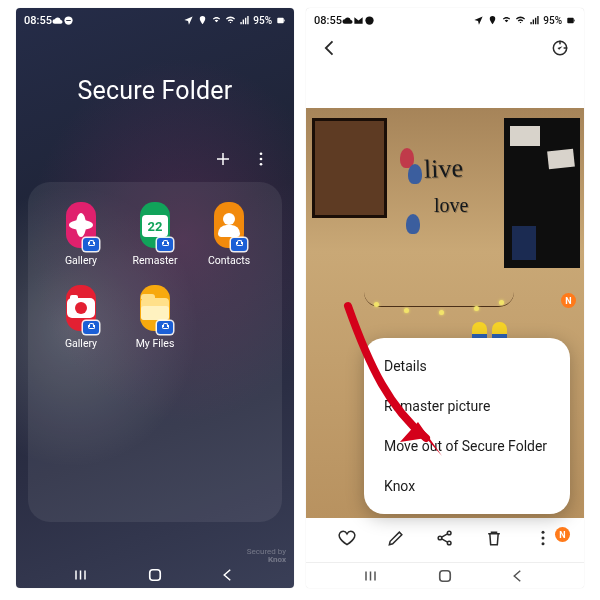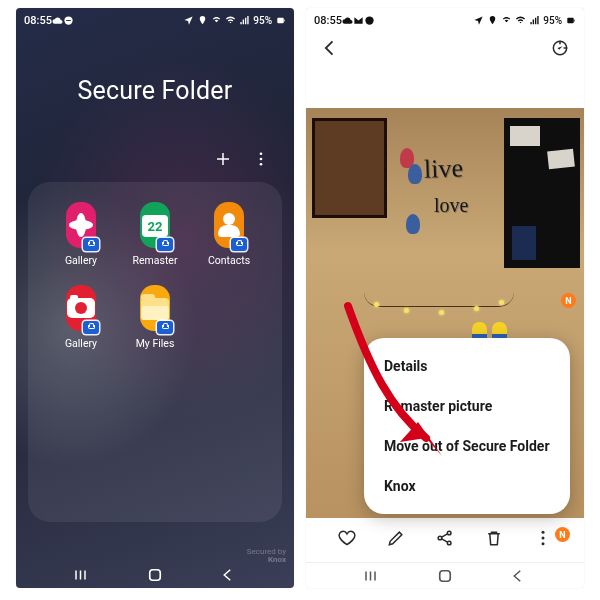--- a/index.html
+++ b/index.html
@@ -188,21 +188,20 @@
   .lights::before{content:"";position:absolute;width:150px;height:14px;border-bottom:1.5px solid #4a2f18;border-radius:0 0 60px 60px;}
   .fairy{position:absolute;width:5px;height:5px;border-radius:50%;background:#f2e36a;box-shadow:0 0 3px #f2e36a;}
   .f1{left:10px;top:10px;}.f2{left:40px;top:16px;}.f3{left:75px;top:18px;}.f4{left:110px;top:14px;}.f5{left:135px;top:8px;}
   
   .menu {
     position:absolute; right:14px; bottom:74px;
     width:206px; background:#fff; border-radius:20px;
     box-shadow:0 4px 18px rgba(0,0,0,0.25);
     padding:8px 0;
     z-index:5;
-    font-weight:bold;
   }
   .menu-item {
     padding:12px 20px; font-size:14px; color:#1b1b1b;
     display:flex; align-items:center;
   }
   .n-badge {
     position:absolute; width:15px;height:15px;border-radius:50%;
     background:#ff7a1a;color:#fff;font-size:9px;font-weight:700;
     display:flex;align-items:center;justify-content:center;
   }

